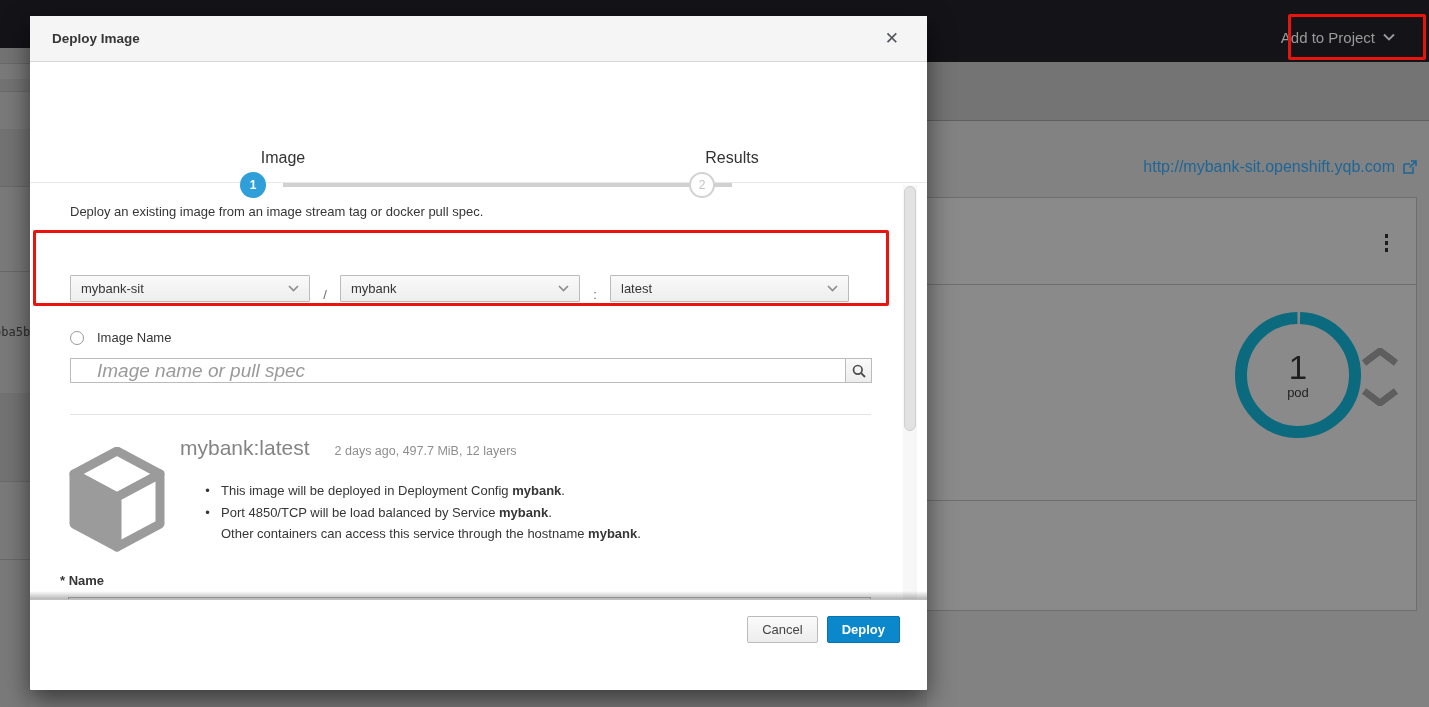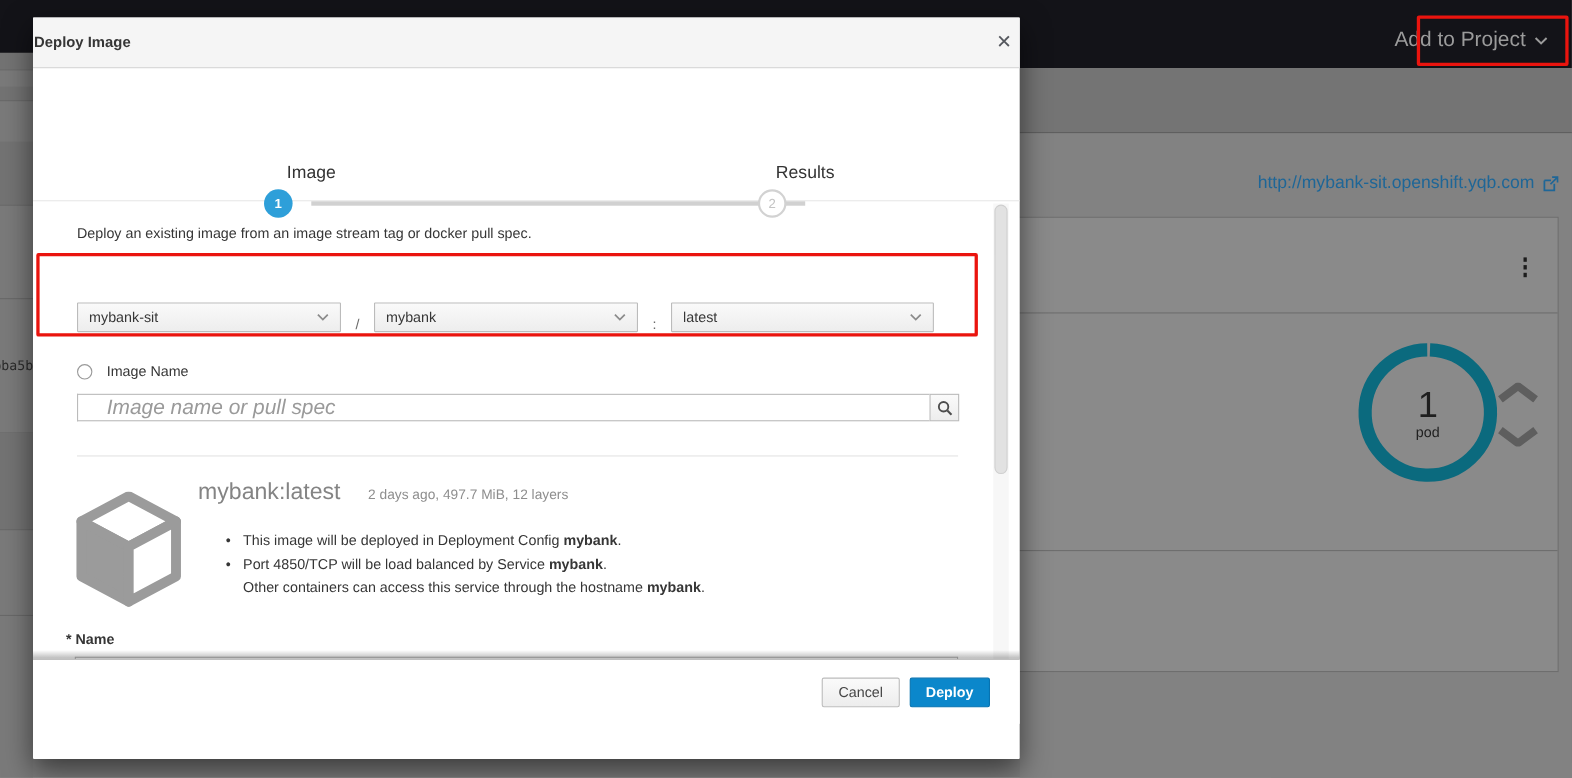--- a/index.html
+++ b/index.html
@@ -1,22 +1,22 @@
 <!DOCTYPE html>
 <html><head>
 <meta charset="utf-8">
 <style>
   * { margin:0; padding:0; box-sizing:border-box; }
   html,body { width:1429px; height:707px; overflow:hidden; background:#7d7d7d;
               font-family:"Liberation Sans", sans-serif; position:relative; }
 
   
   .navbar { position:absolute; left:0; top:0; width:1429px; height:62px; background:#131318; z-index:1; }
-  .add-to-project { position:absolute; right:8px; top:14px; height:46px; display:flex; align-items:center;
-                    gap:8px; color:#9b9b9b; font-size:19px; padding:0 14px; cursor:pointer; }
+  .add-to-project { position:absolute; right:20px; top:14px; height:46px; display:flex; align-items:center;
+                    gap:8px; color:#9b9b9b; font-size:15px; padding:0 14px; cursor:pointer; }
   .left-strip { position:absolute; left:0; top:48px; width:30px; height:659px; background:#7a7a7a; z-index:1; overflow:hidden; }
   .row-div { position:absolute; left:0; width:30px; height:1px; background:#696969; }
   .row-shade { position:absolute; left:0; width:30px; background:#737373; }
   .left-fragment { position:absolute; left:-6px; top:277px; font-family:"DejaVu Sans Mono", monospace;
                    font-size:12px; color:#2b2b2b; white-space:nowrap; }
   .right-page { position:absolute; left:927px; top:62px; width:502px; height:645px; background:#828282; z-index:1; }
   .toolbar { position:absolute; left:0; top:0; width:502px; height:59px; background:#747474; border-bottom:1px solid #5f5f5f; }
   .route-row { position:absolute; left:0; top:96px; width:490px; text-align:right; color:#1e6697; font-size:16px; }
   .route-row a { color:#1e6697; text-decoration:none; display:inline-flex; align-items:center; gap:7px; }
   .card { position:absolute; left:-7px; top:135px; width:497px; height:414px; background:#8a8a8a; border:1px solid #6e6e6e; }
@@ -27,21 +27,21 @@
   .donut-label { position:absolute; left:312px; top:112px; width:130px; height:130px; display:flex;
                  flex-direction:column; align-items:center; justify-content:center; color:#1f1f1f; }
   .donut-count { font-size:33px; font-weight:300; line-height:34px; }
   .donut-unit { font-size:13px; }
   .scale-btn { position:absolute; left:440px; width:40px; height:20px; cursor:pointer; }
 
   
   .modal { position:absolute; left:30px; top:16px; width:897px; height:674px; background:#fff; z-index:10;
            box-shadow:0 10px 26px rgba(0,0,0,0.55); border-radius:1px; color:#363636; }
   .modal-header { height:46px; background:#f5f5f5; border-bottom:1px solid #d8d8d8; display:flex;
-                  align-items:center; padding:0 1px; }
+                  align-items:center; padding:0 22px; }
   .modal-title { font-size:13.5px; font-weight:bold; color:#363636; }
   .modal-close { margin-left:auto; font-size:17px; color:#55585e; cursor:pointer; line-height:1; padding:4px 6px; }
   .wizard { position:relative; height:121px; border-bottom:1px solid #e8e8e8; }
   .step-label { position:absolute; top:96px; width:120px; margin-top:-0px; text-align:center; font-size:16px; color:#333; transform:translate(-50%,-50%); }
   .step-line { position:absolute; left:253px; top:121px; width:449px; height:4px; background:#d1d1d1; }
   .step-circle { position:absolute; top:110px; width:26px; height:26px; border-radius:50%; font-size:12px;
                  display:flex; align-items:center; justify-content:center; }
   .step-active { left:210px; background:#2e9fd9; color:#fff; font-weight:bold; }
   .step-inactive { left:659px; background:#fff; border:2px solid #d2d2d2; color:#c4c4c4; }
 

